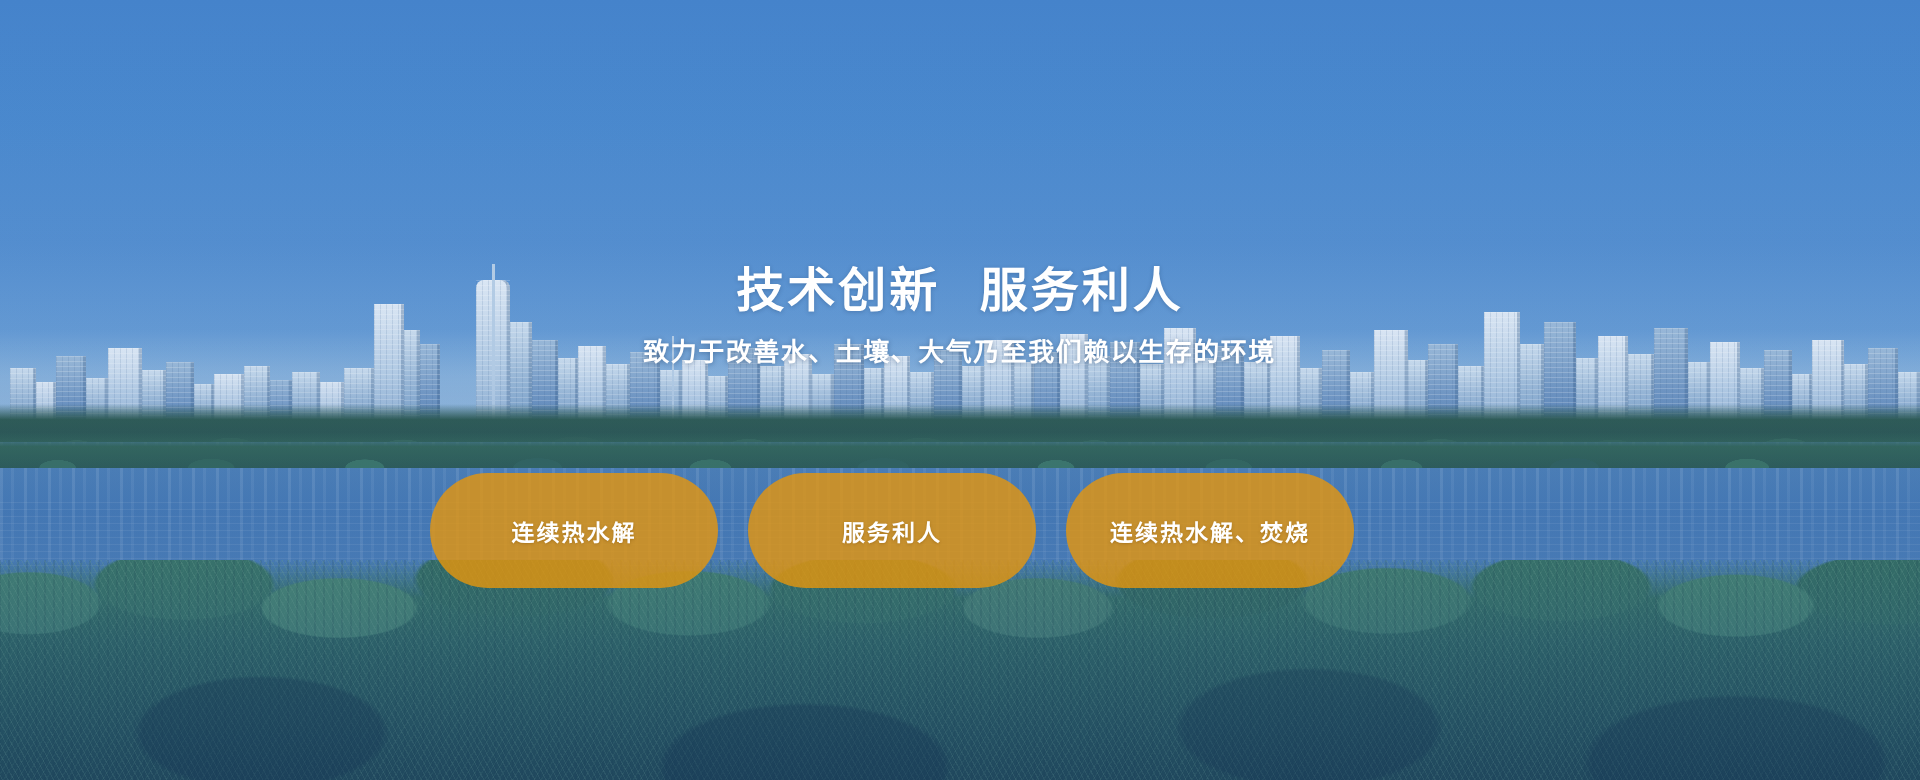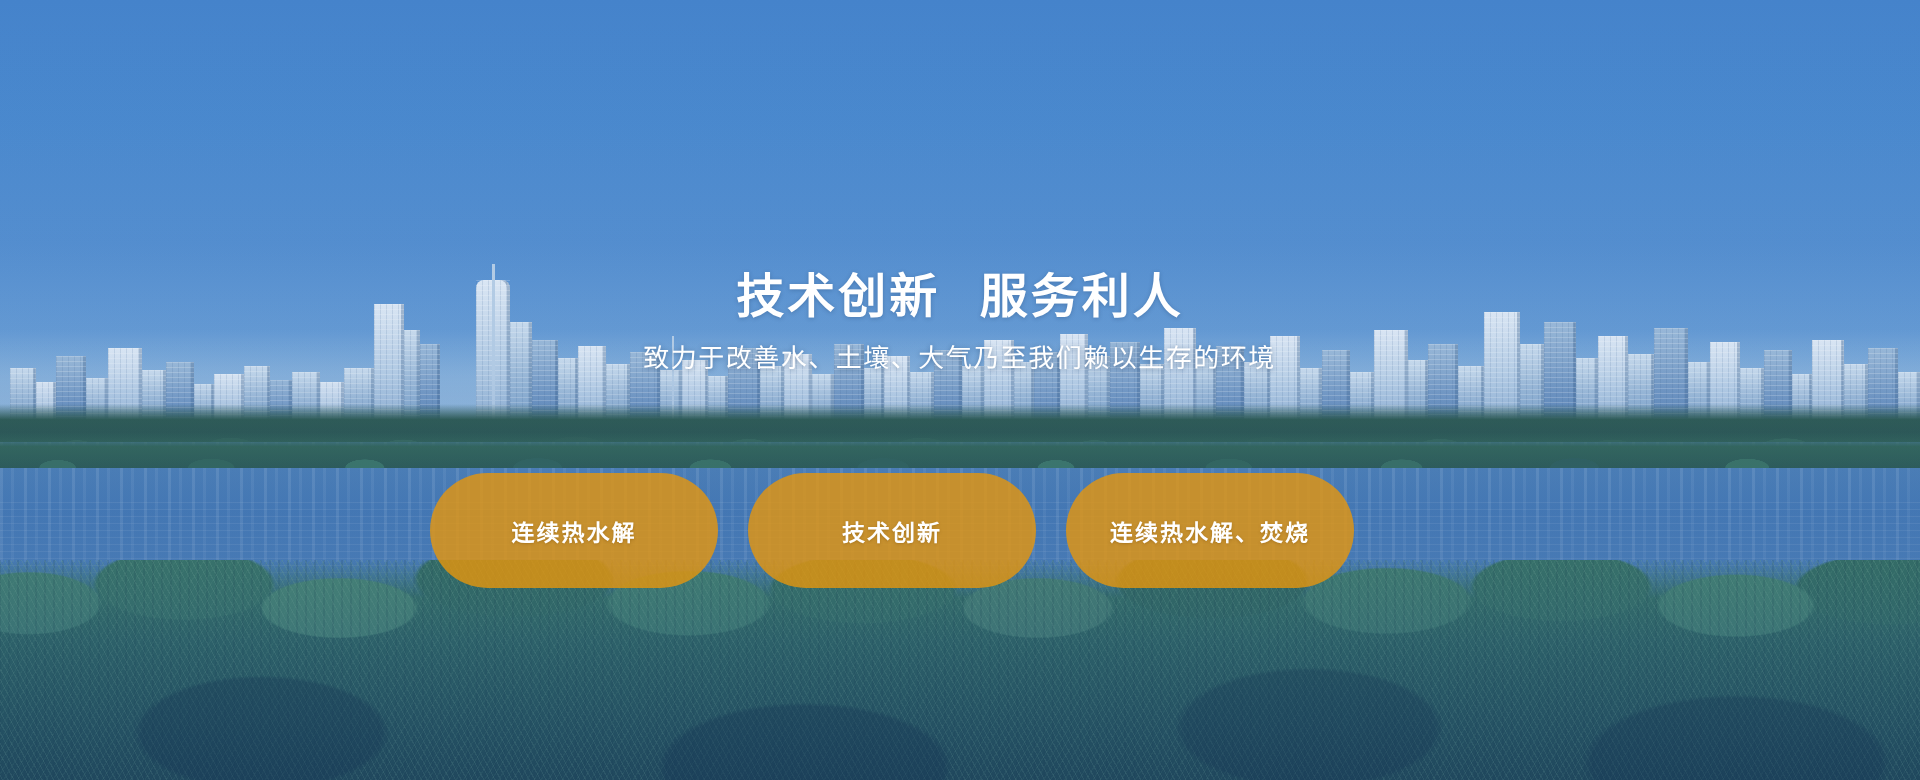--- a/index.html
+++ b/index.html
@@ -231,34 +231,34 @@
   
   .copy {
     position: absolute;
     left: 0;
     top: 258px;
     width: 1920px;
     text-align: center;
     z-index: 5;
   }
   .hero-title {
-    margin: 12px;
+    margin: 6px;
     color: #ffffff;
     font-size: 48px;
     font-weight: 700;
     line-height: 1.12;
     letter-spacing: 3px;
     white-space: pre;
     text-shadow: 0 1px 4px rgba(20,50,90,0.28);
   }
   .hero-sub {
     margin: 18px 1px 0 0;
     color: #ffffff;
     font-size: 26px;
-    font-weight: 400;
+    font-weight: 700;
     line-height: 1.3;
     letter-spacing: 1.5px;
     text-shadow: 0 1px 5px rgba(20,50,90,0.45);
   }
 
   
   .pills {
     position: absolute;
     left: 0;
     top: 473px;
@@ -393,17 +393,17 @@
 
   <div class="tint"></div>
 
   <div class="copy">
     <h1 class="hero-title">技术创新  服务利人</h1>
     <p class="hero-sub">致力于改善水、土壤、大气乃至我们赖以生存的环境</p>
   </div>
 
   <div class="pills">
     <div class="pill w1">连续热水解</div>
-    <div class="pill w2">技术创新</div>
+    <div class="pill w2">服务利人</div>
     <div class="pill w3">连续热水解、焚烧</div>
   </div>
 
 </div>
 
 </body></html>

